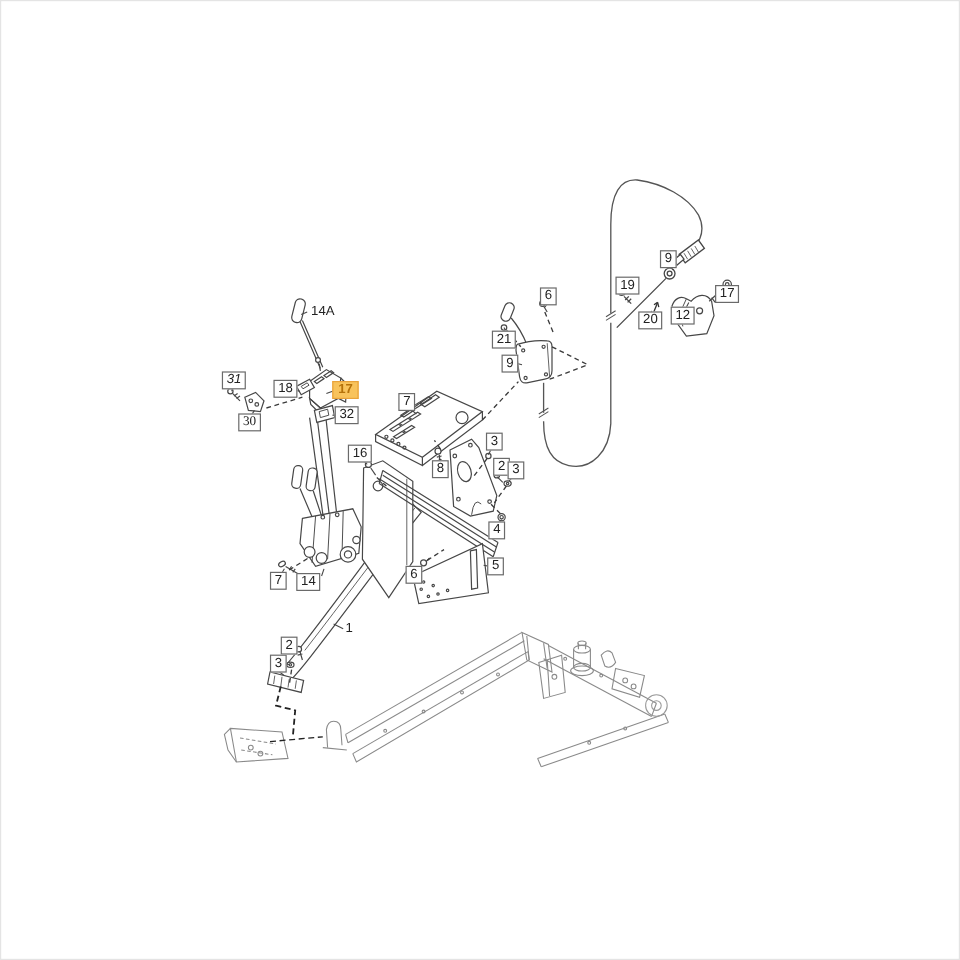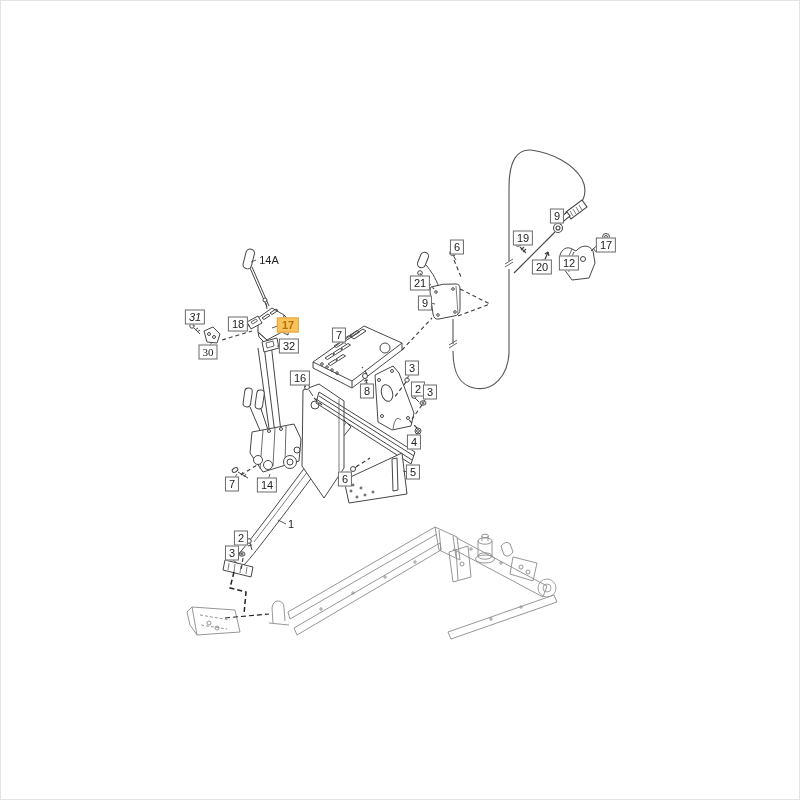--- a/index.html
+++ b/index.html
@@ -327,21 +327,21 @@
       <div class="part-label boxed" style="left: 338px; top: 334px;">7</div>
       <div class="part-label boxed" style="left: 299px; top: 377px;">16</div>
       <div class="part-label boxed" style="left: 366px; top: 390px;">8</div>
       <div class="part-label boxed" style="left: 411px; top: 367px;">3</div>
       <div class="part-label boxed" style="left: 417px; top: 388px;">2</div>
       <div class="part-label boxed" style="left: 429px; top: 391px;">3</div>
       <div class="part-label boxed" style="left: 413px; top: 441px;">4</div>
       <div class="part-label boxed" style="left: 412px; top: 471px;">5</div>
       <div class="part-label boxed" style="left: 344px; top: 478px;">6</div>
       <div class="part-label boxed" style="left: 231px; top: 483px;">7</div>
-      <div class="part-label boxed" style="left: 266px; top: 484px;">14</div>
+      <div class="part-label boxed" style="left: 256px; top: 484px;">14</div>
       <div class="part-label plain" style="left: 290px; top: 523px;">1</div>
       <div class="part-label boxed" style="left: 240px; top: 537px;">2</div>
       <div class="part-label boxed" style="left: 231px; top: 552px;">3</div>
       <div class="part-label boxed" style="left: 456px; top: 246px;">6</div>
       <div class="part-label boxed" style="left: 419px; top: 282px;">21</div>
       <div class="part-label boxed" style="left: 424px; top: 302px;">9</div>
       <div class="part-label boxed" style="left: 556px; top: 215px;">9</div>
       <div class="part-label boxed" style="left: 522px; top: 237px; text-align: center;">19</div>
       <div class="part-label boxed" style="left: 541px; top: 266px;">20</div>
       <div class="part-label boxed" style="left: 568px; top: 262px;">12</div>

